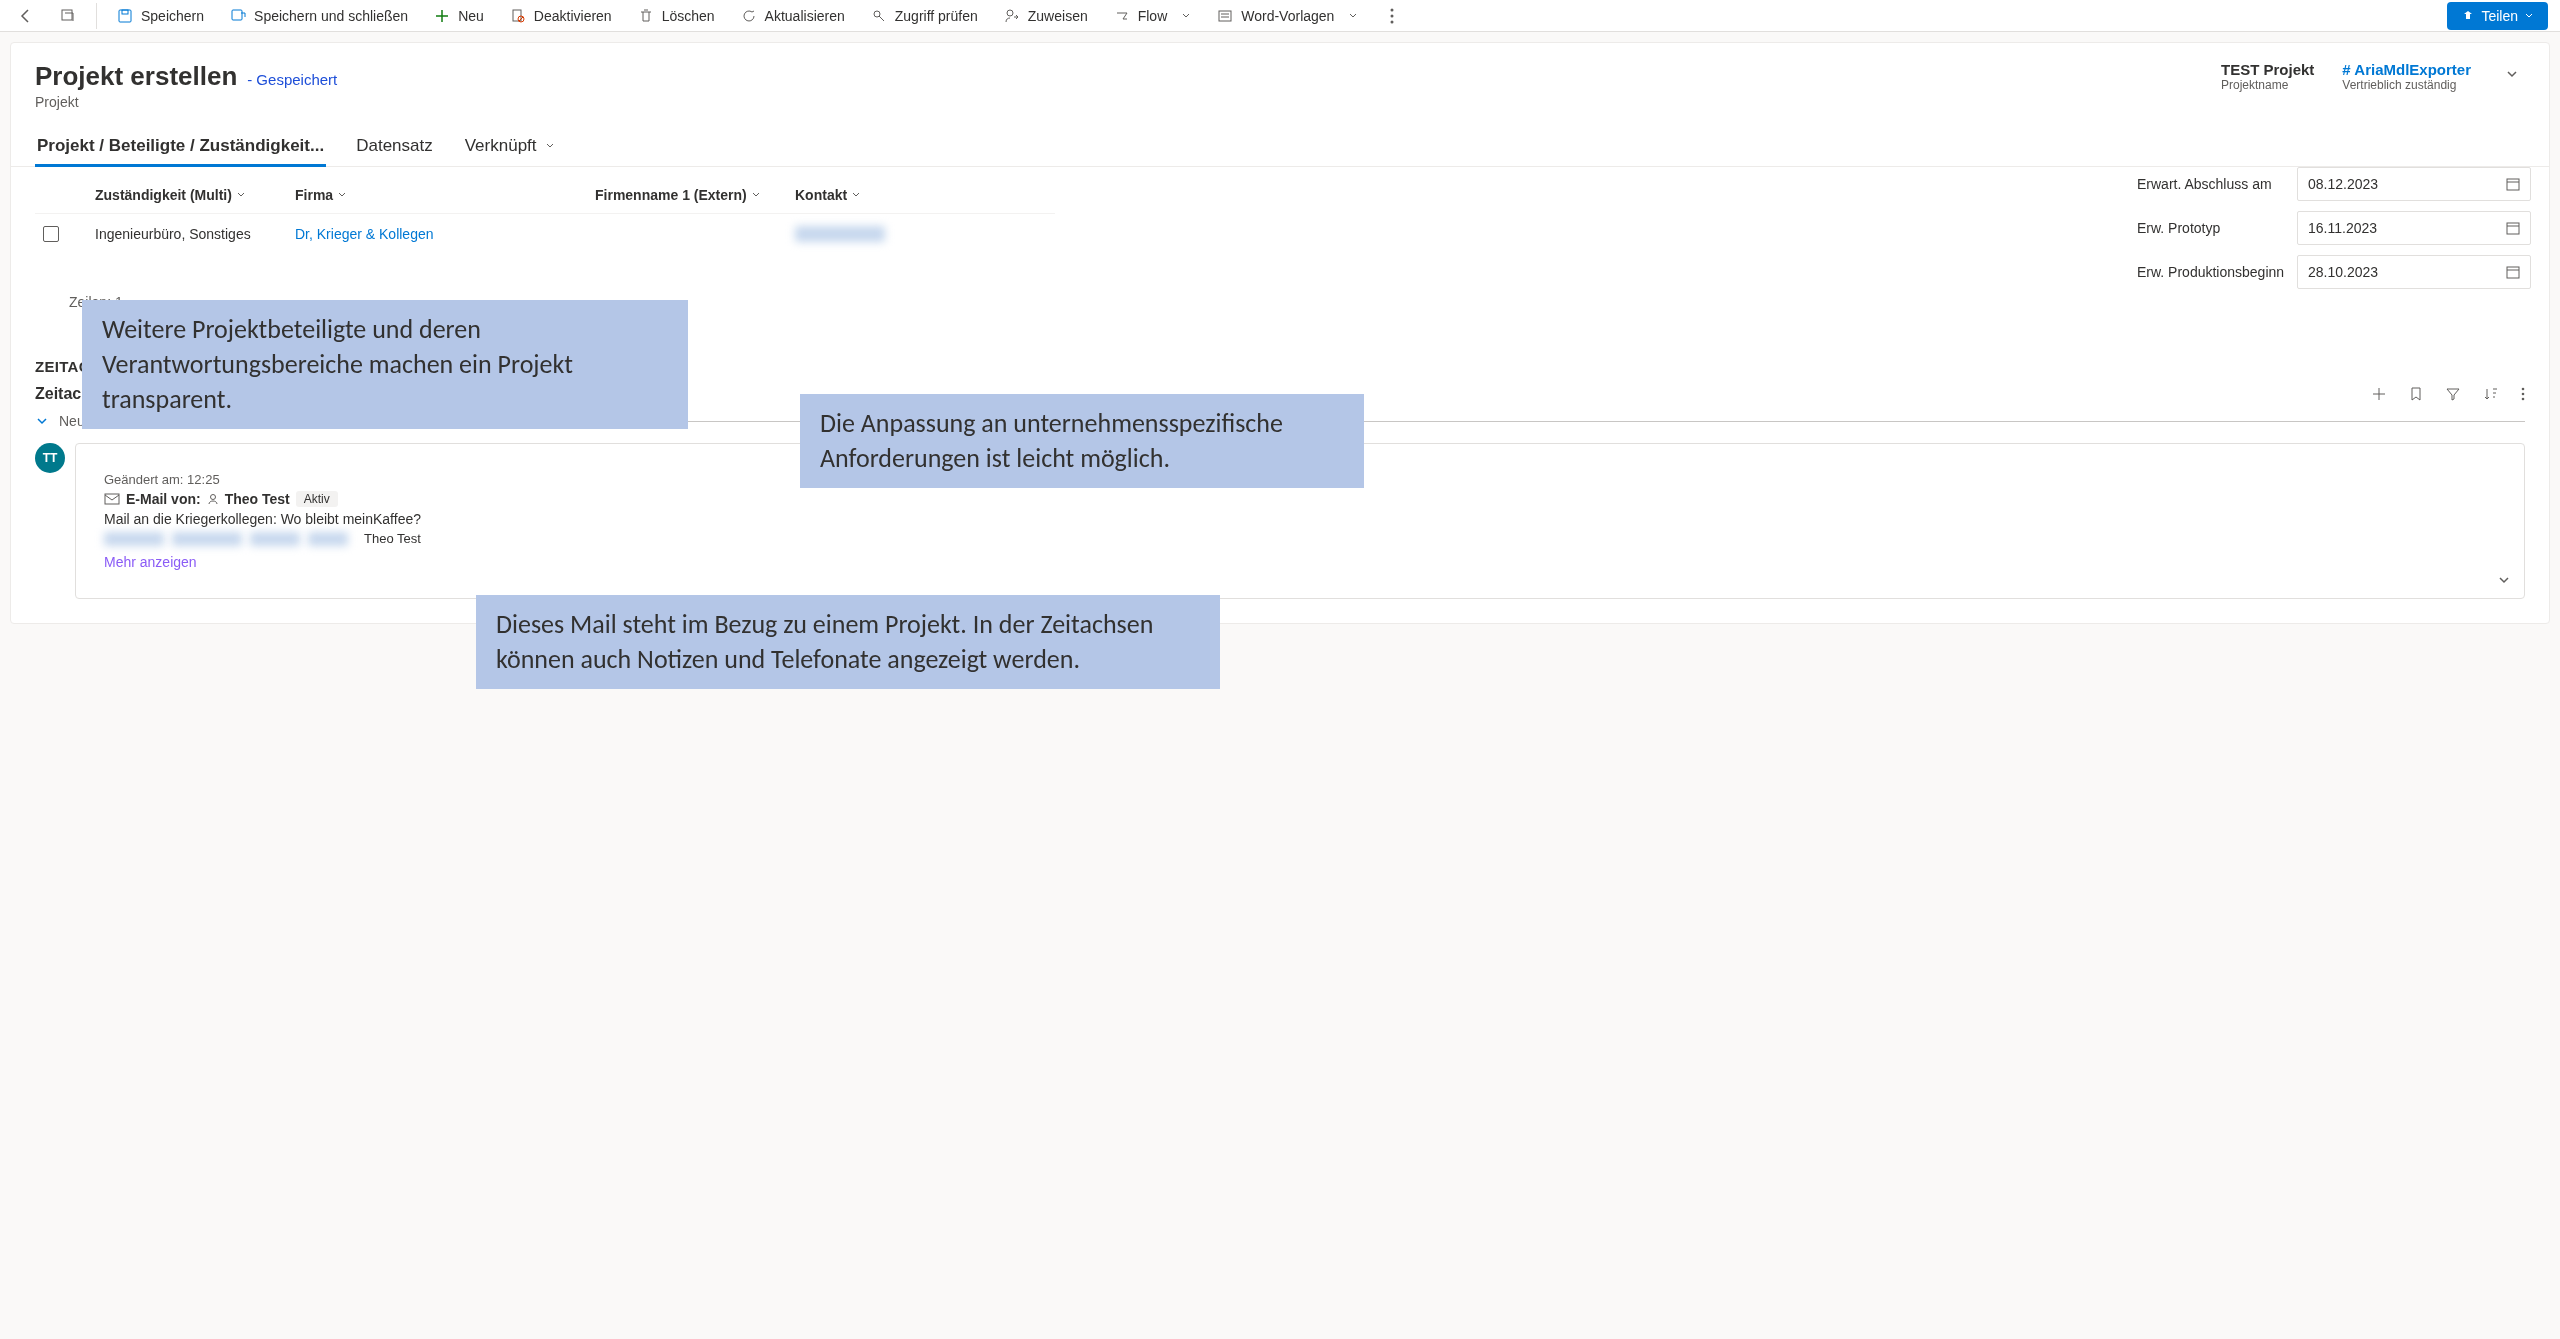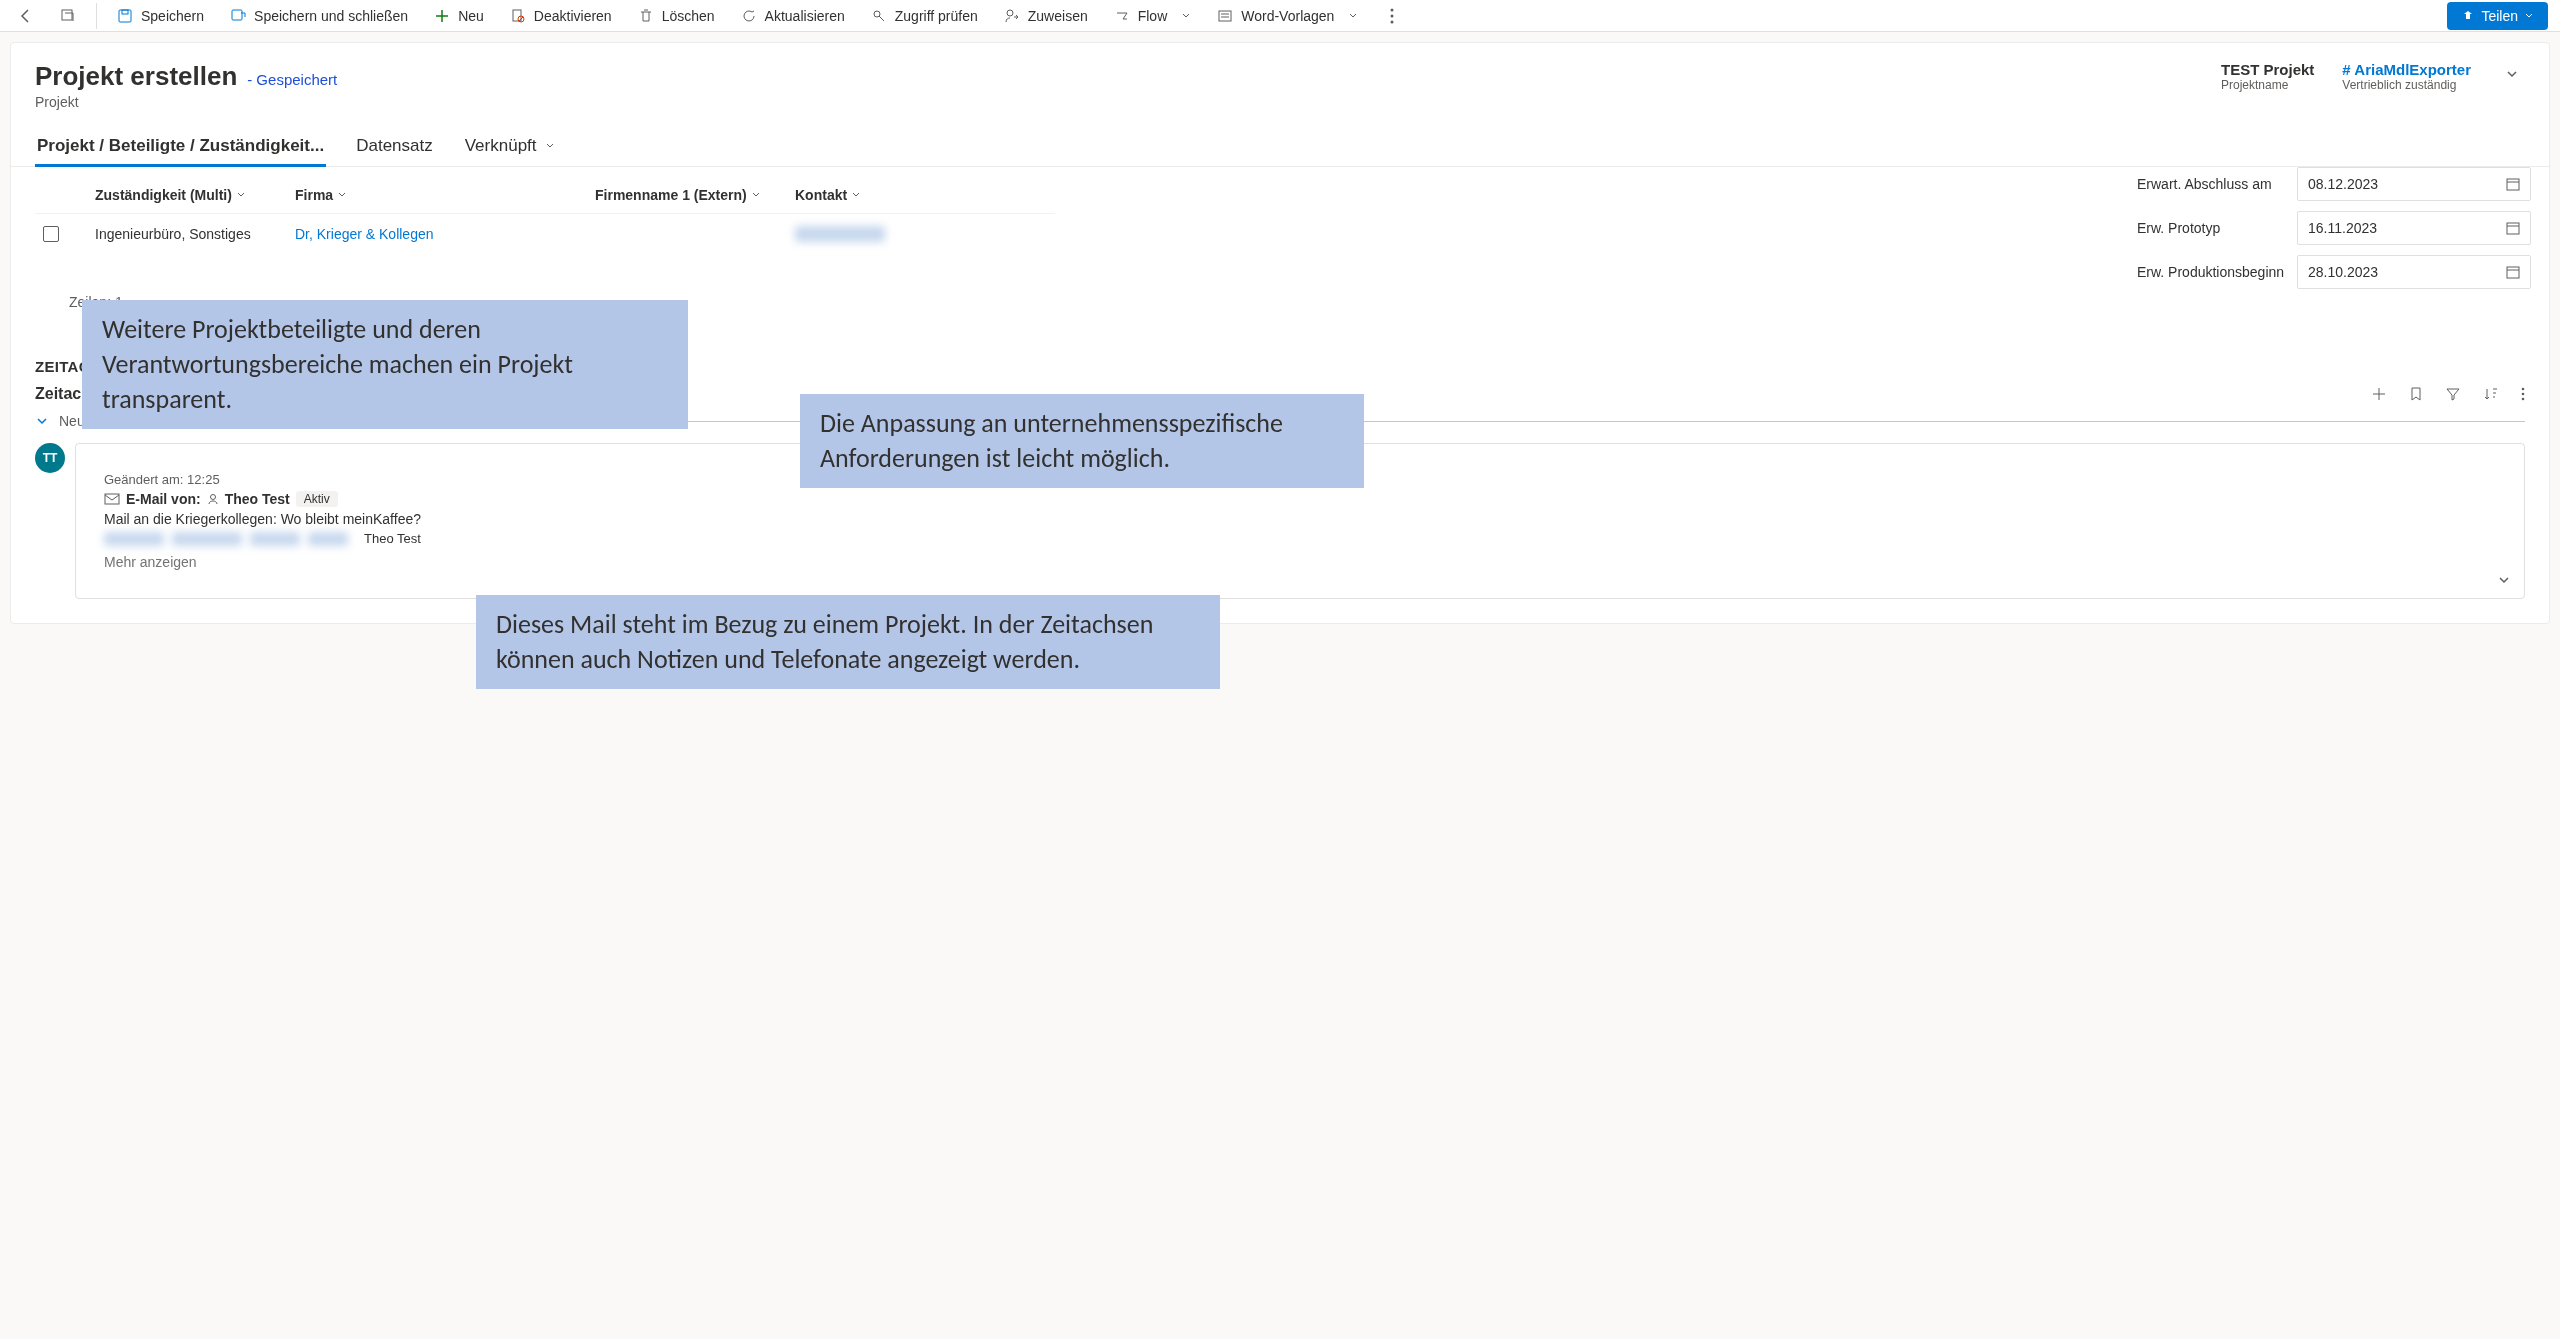--- a/index.html
+++ b/index.html
@@ -62,21 +62,21 @@
 .timeline-item { display: flex; gap: 10px; margin-top: 14px; }
 .avatar { width: 30px; height: 30px; border-radius: 50%; background: #00798c; color: #fff; display: flex; align-items: center; justify-content: center; font-size: 12px; font-weight: 600; flex-shrink: 0; }
 .item-card { flex: 1; border: 1px solid #e1dfdd; border-radius: 4px; padding: 28px; position: relative; }
 .item-meta { font-size: 13px; color: #605e5c; }
 .item-subject { font-size: 14px; font-weight: 600; margin-top: 4px; display: flex; align-items: center; gap: 6px; }
 .badge-aktiv { background: #f3f2f1; color: #323130; padding: 1px 8px; border-radius: 3px; font-size: 12px; font-weight: 400; }
 .item-body { font-size: 14px; margin-top: 4px; }
 .item-preview { display: flex; align-items: center; gap: 8px; margin-top: 4px; }
 .blur-line { filter: blur(4px); height: 14px; background: #c7d8ee; border-radius: 2px; }
 .theo-lbl { font-size: 13px; color: #323130; }
-.more-link { color: #737373; font-size: 14px; margin-top: 8px; display: block; cursor: pointer; }
+.more-link { color: #8b5cf6; font-size: 14px; margin-top: 8px; display: block; cursor: pointer; }
 .expand-chev { position: absolute; right: 12px; bottom: 10px; }
 
 svg { display: block; }
 </style>
 </head>
 <body>
 
 <div class="toolbar">
   <div class="tool-btn">
     <span class="tool-icon">

